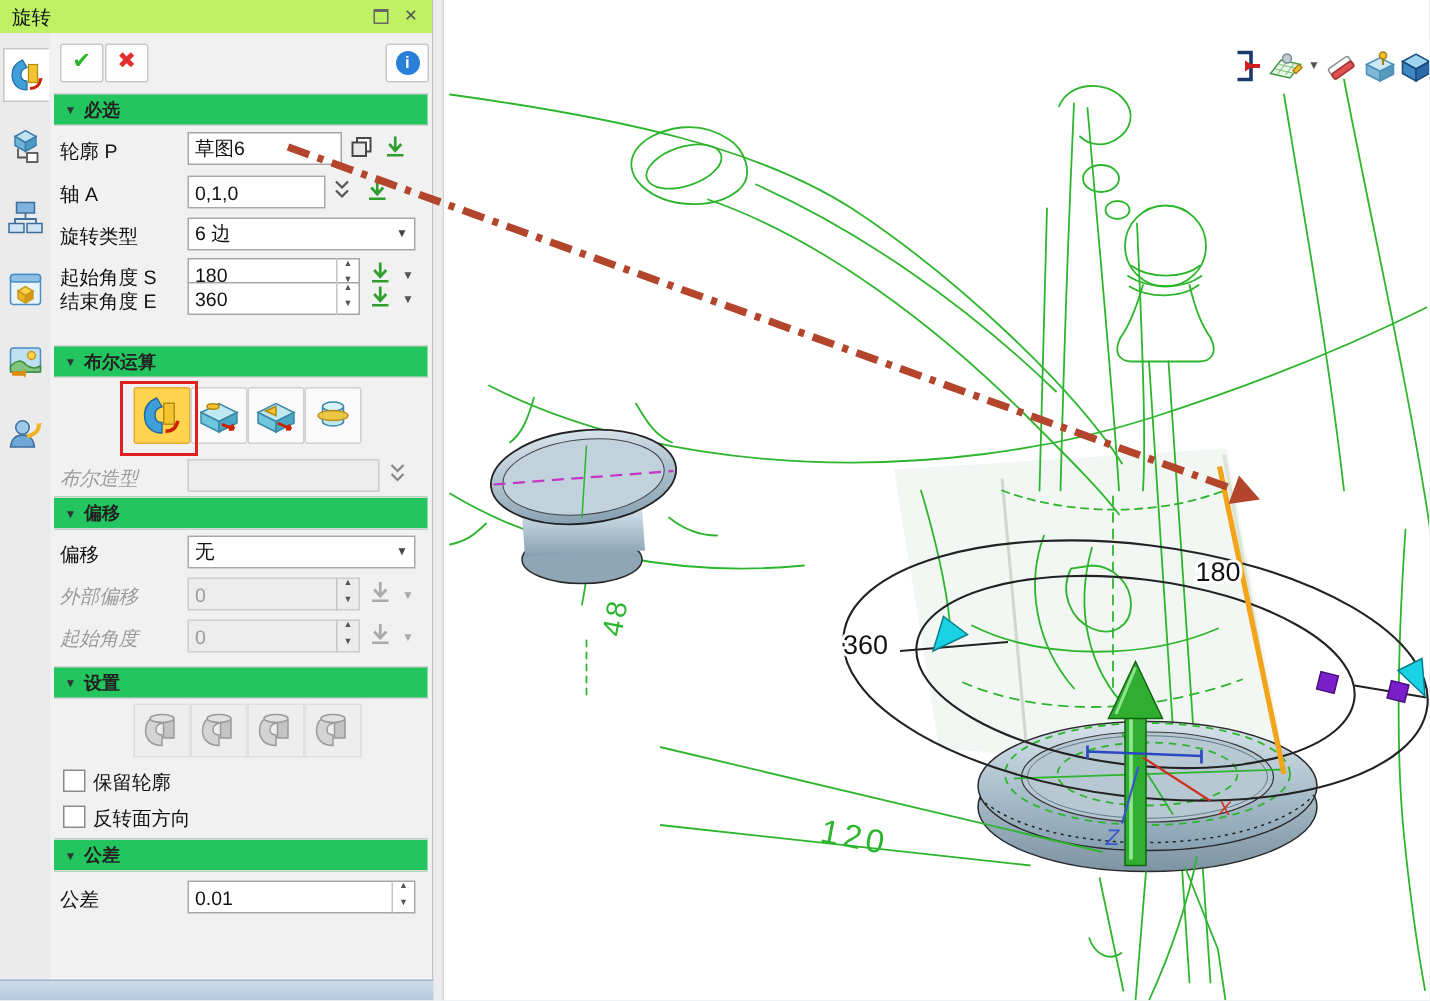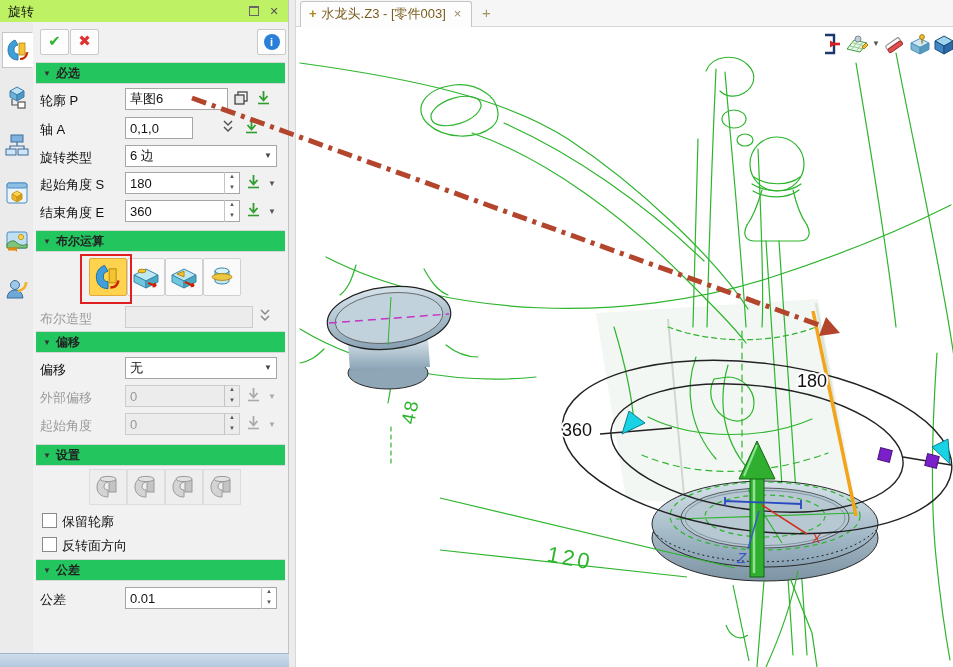--- a/index.html
+++ b/index.html
@@ -15,21 +15,21 @@
   #strip{position:absolute;left:0;top:22px;bottom:13px;width:33px;background:#ebebeb;border-right:1px solid #d2d2d2;}
   .striptab{position:absolute;left:2px;width:29px;height:34px;display:flex;align-items:center;justify-content:center;cursor:pointer;}
   .striptab.active{background:#fff;border:1px solid #c6c6c6;border-right:1px solid #fff;}
   #form{position:absolute;left:33px;top:22px;right:0;bottom:13px;background:#f1f1f1;}
   #bottomstrip{position:absolute;left:0;bottom:0;width:289px;height:13px;background:linear-gradient(#cddcec,#b4c8dd);border-top:1px solid #9fb4c9;}
   .tbtn{position:absolute;top:7px;width:27px;height:24px;background:#fdfdfd;border:1px solid #c9c9c9;border-radius:2px;text-align:center;line-height:22px;font-size:15px;font-weight:bold;cursor:pointer;}
   .sechdr{position:absolute;left:3px;right:3px;height:20px;background:#22c55e;border-top:1px solid #d6d6d6;border-bottom:1px solid #d6d6d6;font-size:12px;font-weight:bold;color:#222;line-height:20px;cursor:pointer;}
   .sechdr .tri{display:inline-block;margin:0 5px 0 7px;font-size:8px;color:#333;vertical-align:1px;}
   .row{position:absolute;left:0;right:0;height:26px;}
   .lbl{position:absolute;left:7px;top:5px;font-size:13px;color:#111;white-space:nowrap;text-align:right;}
-  .lbl.dis{color:#9b9b9b;}
+  .lbl.dis{color:#9b9b9b;font-style:italic;}
   .inp{position:absolute;top:1px;height:22px;background:#fff;border:1px solid #a6a6a6;box-sizing:border-box;font-size:13px;padding:0 4px;font-family:inherit;color:#111;}
   .inp.dis{background:#ececec;border-color:#cccccc;color:#999;}
   .spin{position:absolute;right:1px;top:1px;bottom:1px;width:14px;border-left:1px solid #c4c4c4;display:flex;flex-direction:column;cursor:pointer;}
   .spin span{flex:1;font-size:6px;line-height:9px;text-align:center;color:#555;}
   .dd{position:absolute;top:1px;height:22px;background:#fff;border:1px solid #a6a6a6;box-sizing:border-box;font-size:13px;padding:0 4px;line-height:20px;color:#111;cursor:pointer;}
   .dd .car{position:absolute;right:4px;top:0;font-size:8px;color:#444;line-height:20px;}
   .mini-caret{position:absolute;font-size:8px;color:#555;top:8px;cursor:pointer;}
   .iconbtn{position:absolute;cursor:pointer;}
   .boolbtn{position:absolute;width:36px;height:36px;background:#fafafa;border:1px solid #d0d0d0;border-radius:2px;display:flex;align-items:center;justify-content:center;cursor:pointer;}
   .boolbtn.hl{background:#ffd34d;border-color:#e3a93a;}
@@ -142,21 +142,21 @@
         <span class="iconbtn" style="left:223px;top:3px">
           <svg width="15" height="16" viewBox="0 0 15 16">
               <path d="M7.5,1 v8 M3.5,6 l4,4.5 l4,-4.5" stroke="#2f9e2f" stroke-width="1.8" fill="none"></path>
               <path d="M2,13.5 h11" stroke="#2f9e2f" stroke-width="1.6"></path>
             </svg>
         </span>
       </div>
 
       <div class="row" style="top:94px">
         <span class="lbl">轴 A</span>
-        <input class="inp" style="left: 92px; width: 68px;" value="0,1,0">
+        <input class="inp" style="left: 92px; width: 92px;" value="0,1,0">
         <span class="iconbtn" style="left:189px;top:4px">
           <svg width="12" height="14" viewBox="0 0 12 14">
               <path d="M2,1 l4,4 l4,-4 M2,7 l4,4 l4,-4" stroke="#555" stroke-width="1.5" fill="none"></path>
             </svg>
         </span>
         <span class="iconbtn" style="left:211px;top:3px">
           <svg width="15" height="16" viewBox="0 0 15 16">
               <path d="M7.5,1 v8 M3.5,6 l4,4.5 l4,-4.5" stroke="#2f9e2f" stroke-width="1.8" fill="none"></path>
               <path d="M2,13.5 h11" stroke="#2f9e2f" stroke-width="1.6"></path>
             </svg>
@@ -182,21 +182,21 @@
         </div>
         <span class="iconbtn" style="left:213px;top:3px">
           <svg width="15" height="16" viewBox="0 0 15 16">
               <path d="M7.5,1 v8 M3.5,6 l4,4.5 l4,-4.5" stroke="#2f9e2f" stroke-width="1.8" fill="none"></path>
               <path d="M2,13.5 h11" stroke="#2f9e2f" stroke-width="1.6"></path>
             </svg>
         </span>
         <span class="mini-caret" style="left:235px">▼</span>
       </div>
 
-      <div class="row" style="top:177px">
+      <div class="row" style="top:165px">
         <span class="lbl">结束角度 E</span>
         <div style="position:absolute;left:92px;width:115px;top:0;height:24px">
           <input class="inp" style="left: 0px; width: 115px;" value="360">
           <span class="spin">
               <span>▲</span>
               <span>▼</span>
             </span>
         </div>
         <span class="iconbtn" style="left:213px;top:3px">
           <svg width="15" height="16" viewBox="0 0 15 16">
@@ -359,26 +359,20 @@
             </span>
         </div>
       </div>
     </div>
 
     <div id="bottomstrip"></div>
   </div>
 
   <div id="splitter"></div>
 
-  <div id="tabbar">
-    <div id="doctab">
-      <span class="pin">+</span><span>水龙头.Z3 - [零件003]</span><span class="x">×</span>
-    </div>
-    <span id="newtab">+</span>
-  </div>
 
   <div id="viewport">
 
     <div class="vtool" style="left:523px">
       <svg width="22" height="22" viewBox="0 0 22 22">
         <path d="M5,2 h9 v18 h-9" fill="none" stroke="#1a3a6b" stroke-width="2.4"></path>
         <path d="M20,11 h-10" stroke="#d42020" stroke-width="2.6"></path>
         <path d="M10,11 l6,-3.6 v7.2 z" fill="#d42020" transform="rotate(180 13 11)"></path>
       </svg>
     </div>

